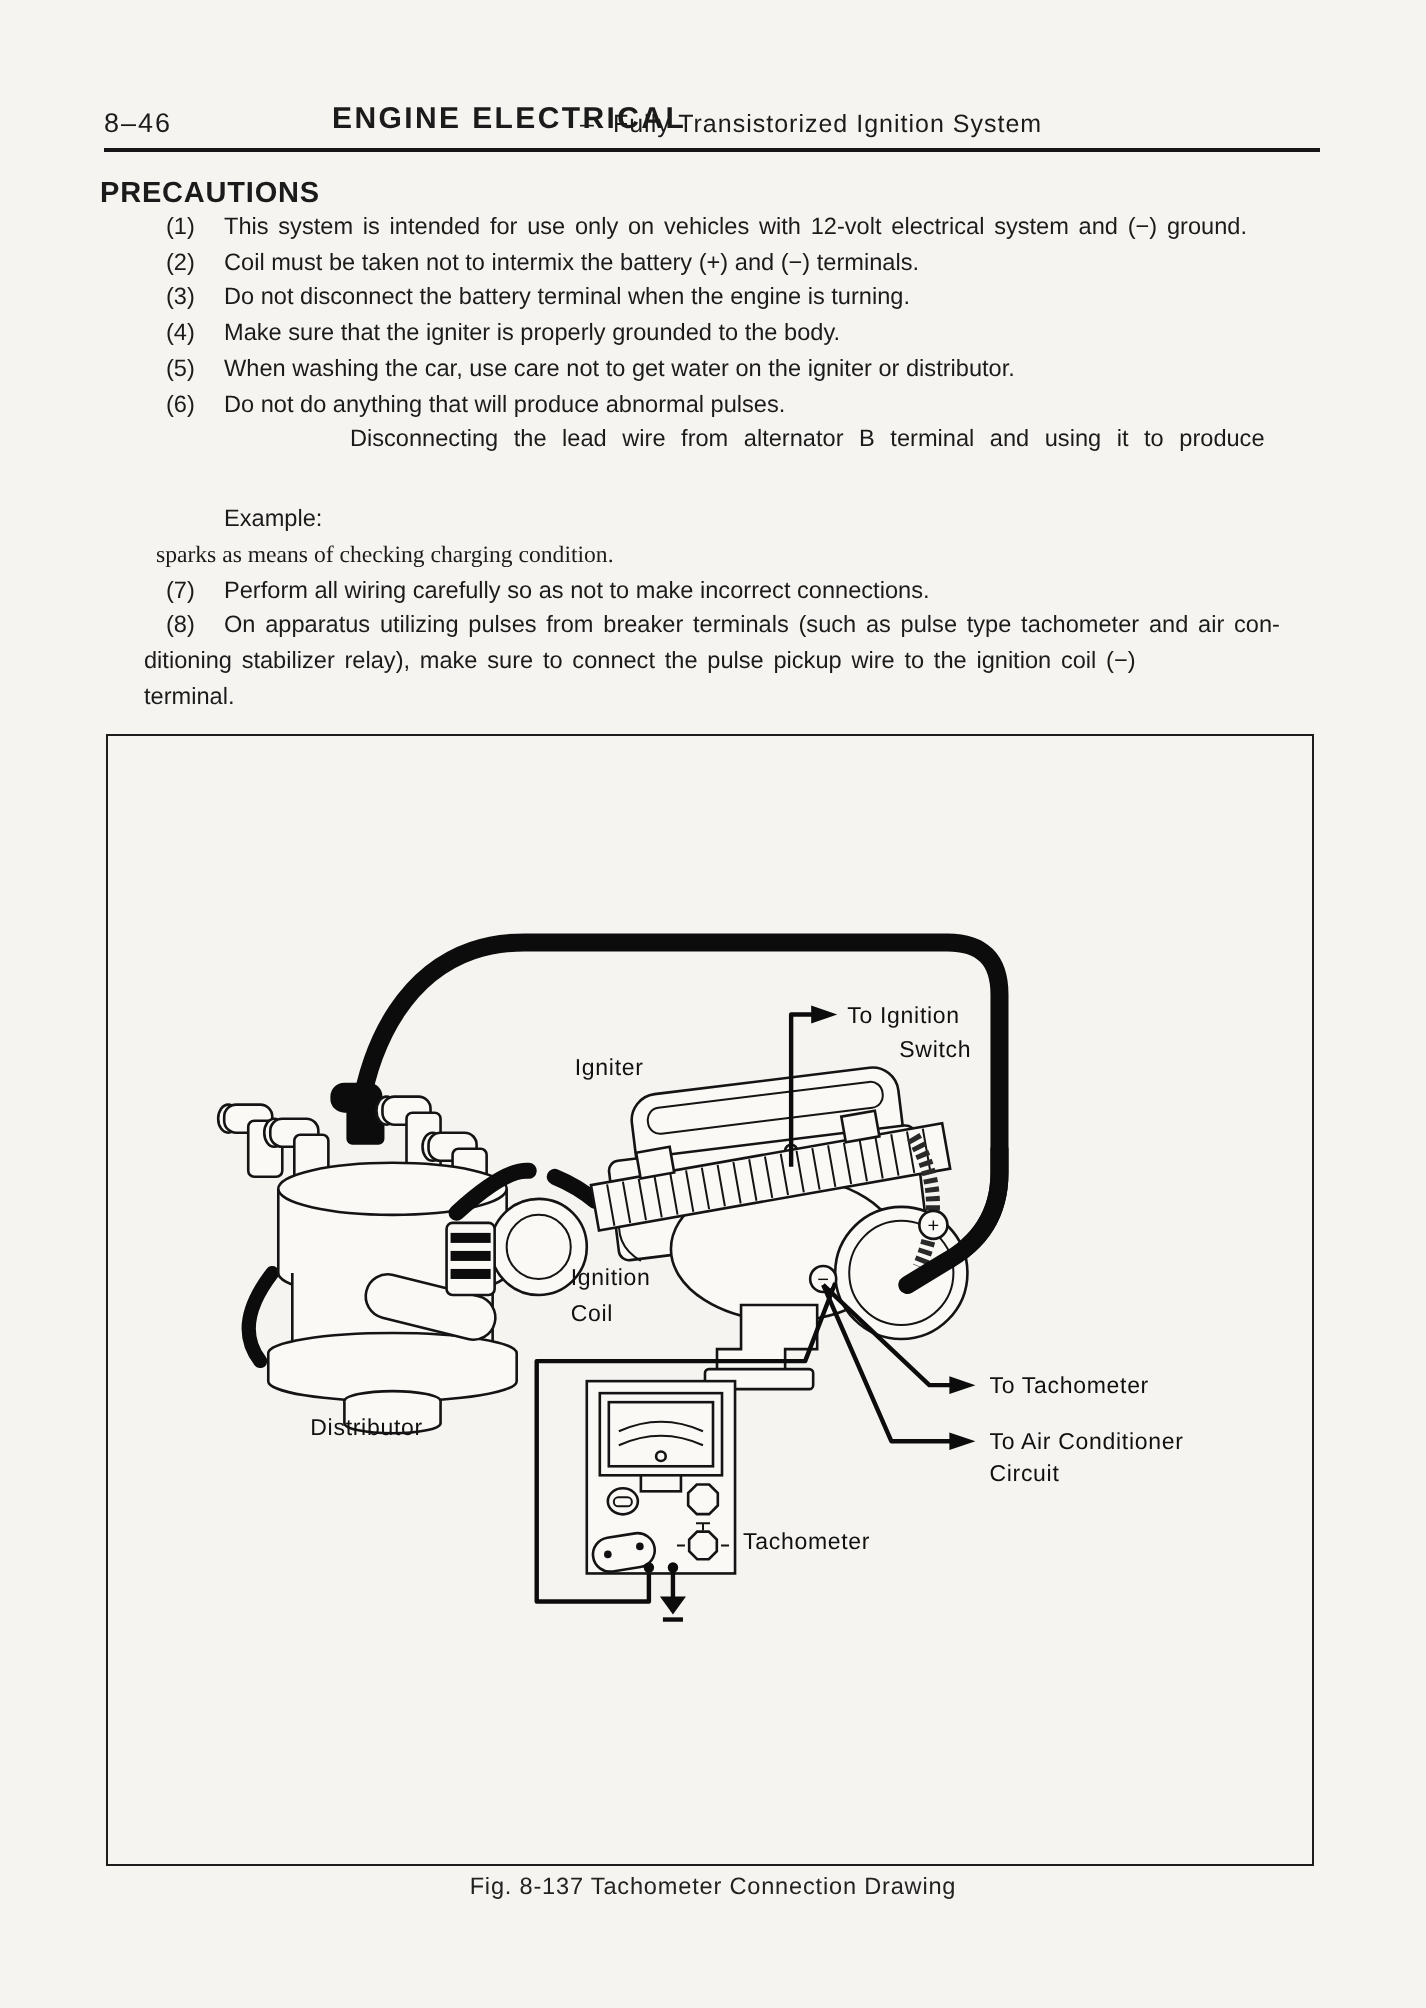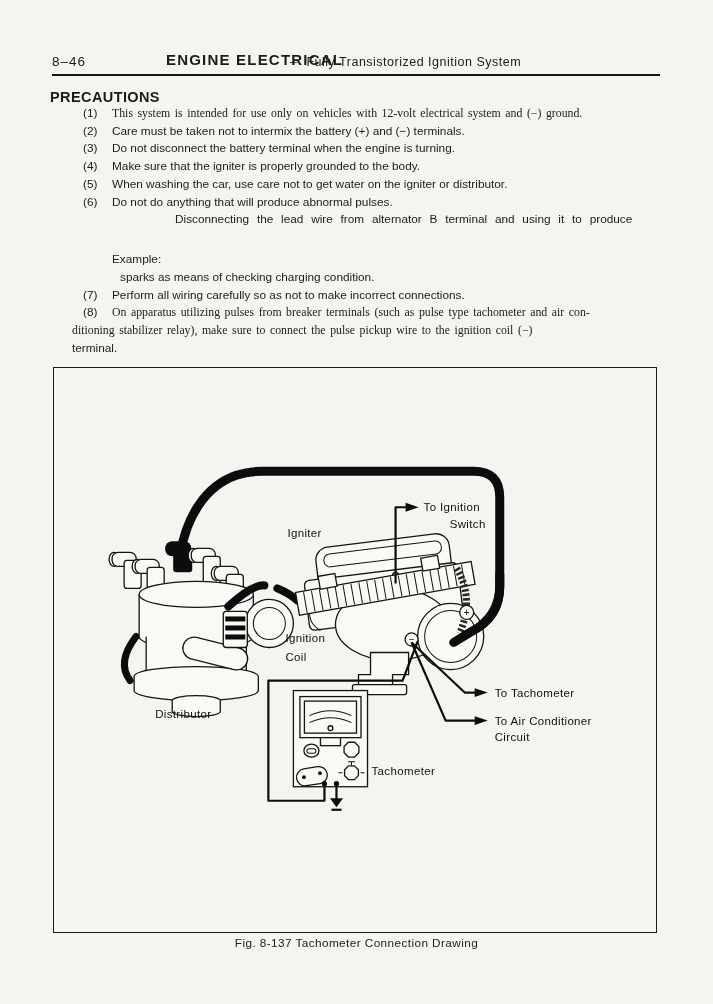--- a/index.html
+++ b/index.html
@@ -14,22 +14,22 @@
   
   .prec-h{position:absolute;left:50px;top:89px;font-size:14.5px;font-weight:bold;letter-spacing:.4px;}
   .plist{position:absolute;left:0;top:105px;width:713px;font-size:11.8px;line-height:17.7px;}
   .prow{display:flex;margin-left:83px;}
   .prow .num{width:29px;flex:none;}
   .prow .txt{width:556px;white-space:nowrap;}
   .exrow{display:flex;margin-left:112px;}
   .exrow .exlab{width:63px;flex:none;margin-top:40px;}
   .exrow .extxt{white-space:nowrap;}
   .cont{margin-left:72px;white-space:nowrap;}
-  .cont2{margin-left:120px;white-space:nowrap;}
-  .ws1{word-spacing:1.6px;font-family:Liberation Serif, serif;}
+  .cont2{margin-left:78px;white-space:nowrap;font-family:Liberation Serif, serif;}
+  .ws1{word-spacing:1.6px;}
   .wsx{word-spacing:4.5px;}
   
   .figbox{position:absolute;left:53px;top:367px;width:604px;height:566px;
           border:1.6px solid #1d1d1d;box-sizing:border-box;}
   .figbox svg{position:absolute;left:0;top:0;width:100%;height:100%;}
   .figcap{position:absolute;left:0;top:936px;width:713px;text-align:center;
           font-size:11.8px;letter-spacing:.4px;color:#222;}
   
   .w{fill:#faf9f6;stroke:#141414;stroke-width:1.3;}
   .thin{fill:none;stroke:#141414;stroke-width:1;}
@@ -51,21 +51,21 @@
   <div class="hdr-rule"></div>
 
   <div class="prec-h">PRECAUTIONS</div>
   <div class="plist">
     <div class="prow">
       <span class="num">(1)</span>
       <span class="txt ws1">This system is intended for use only on vehicles with 12-volt electrical system and (−) ground.</span>
     </div>
     <div class="prow">
       <span class="num">(2)</span>
-      <span class="txt">Care must be taken not to intermix the battery (+) and (−) terminals.</span>
+      <span class="txt">Coil must be taken not to intermix the battery (+) and (−) terminals.</span>
     </div>
     <div class="prow">
       <span class="num">(3)</span>
       <span class="txt">Do not disconnect the battery terminal when the engine is turning.</span>
     </div>
     <div class="prow">
       <span class="num">(4)</span>
       <span class="txt">Make sure that the igniter is properly grounded to the body.</span>
     </div>
     <div class="prow">

